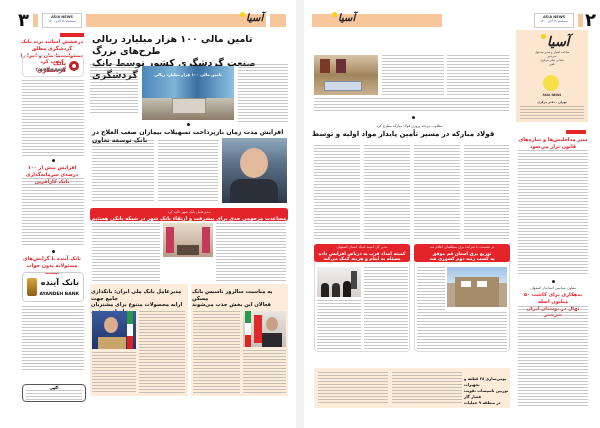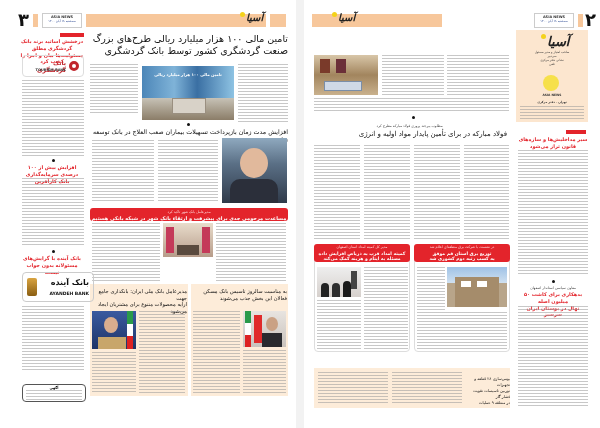--- a/index.html
+++ b/index.html
@@ -7,21 +7,21 @@
 .page{position:absolute;top:0;height:428px;background:#fff}
 .pg-left{left:0;width:296px}
 .pg-right{left:304px;width:296px}
 .gutter{position:absolute;left:296px;top:0;width:8px;height:428px;background:#f2f2f2}
 .hdr{position:absolute;top:14px;height:13px;background:#f7c79b}
 .pgnum{position:absolute;top:10px;font-family:"DejaVu Sans",sans-serif;font-weight:bold;font-size:18px;color:#111;line-height:20px}
 .logo{position:absolute;top:12px;font-size:10px;font-weight:bold;color:#222;font-style:italic}
 .logo .dot{display:inline-block;width:5px;height:5px;background:#f4d21a;border-radius:50%;margin-right:1px;vertical-align:top}
 .datebox{position:absolute;top:13px;width:40px;height:15px;border:1px solid #ccc;background:#fff;font-size:3px;color:#1a3a8a;text-align:center;line-height:4px;padding-top:1px;direction:ltr}
 .datebox b{display:block;font-size:3.5px;color:#333}
-.headline{position:absolute;font-weight:normal;color:#111;text-align:right;line-height:1.25}
+.headline{position:absolute;font-weight:bold;color:#111;text-align:left;line-height:1.25}
 .txt{position:absolute;background:repeating-linear-gradient(to bottom,#9a9a9a 0,#9a9a9a 1px,transparent 1px,transparent 3px);opacity:.55}
 .photo{position:absolute;overflow:hidden}
 .redbar{position:absolute;background:#e3242b;color:#fff;text-align:center;font-weight:bold;border-radius:3px}
 .redbar .kick{display:block;font-size:3.5px;font-weight:normal;color:#ffdcdc}
 .redtag{position:absolute;height:4px;background:#e3242b}
 .redhead{position:absolute;color:#e3242b;font-weight:bold;text-align:center;font-size:5px;line-height:1.35}
 .bullet{position:absolute;width:3px;height:3px;background:#111;border-radius:50%}
 .box{position:absolute;border:1px solid #ddd;border-radius:4px}
 .peach{position:absolute;background:#fdecd9}
 .caption{position:absolute;font-size:3.5px;color:#444}
@@ -108,21 +108,21 @@
     <div style="position:absolute;right:4px;top:5px;width:10px;height:10px;border-radius:50%;border:3px solid #c0252c"></div>
     <div style="position:absolute;right:17px;top:3px;font-size:6px;font-weight:bold;color:#c0252c">بانک گردشگری</div>
     <div style="position:absolute;right:17px;top:12px;font-size:3.5px;font-weight:bold;color:#333;direction:ltr">TOURISM BANK</div>
   </div>
   <div class="txt" style="left:22px;top:80px;width:62px;height:76px"></div>
   <div class="bullet" style="left:52px;top:159px"></div>
   <div class="redhead" style="left:20px;top:164px;width:64px">افزایش بیش از ۱۰۰ درصدی سرمایه‌گذاری بانک کارآفرین</div>
   <div class="txt" style="left:22px;top:178px;width:62px;height:68px"></div>
   <div class="bullet" style="left:52px;top:250px"></div>
   <div class="redhead" style="left:20px;top:255px;width:64px">بانک آینده با گرایش‌های مسئولانه بدون جواب نیست</div>
-  <div class="box" style="left:22px;top:272px;width:72px;height:30px;border-color:#ccc">
+  <div class="box" style="left:22px;top:272px;width:62px;height:30px;border-color:#ccc">
     <div style="position:absolute;left:4px;top:5px;width:10px;height:18px;background:linear-gradient(#d9a441,#8a5e12);border-radius:2px"></div>
     <div style="position:absolute;right:4px;top:5px;font-size:8px;font-weight:bold;color:#111">بانک آینده</div>
     <div style="position:absolute;right:4px;top:18px;font-size:4.5px;font-weight:bold;color:#111;direction:ltr">AYANDEH BANK</div>
   </div>
   <div class="txt" style="left:22px;top:306px;width:62px;height:66px"></div>
   <div class="box" style="left:22px;top:384px;width:64px;height:18px;border:1.5px solid #555">
     <div style="position:absolute;left:0;right:0;top:1px;text-align:center;font-size:3.5px;font-weight:bold">آگهی</div>
     <div class="txt" style="left:3px;top:5px;width:56px;height:11px"></div>
   </div>
 </div>
@@ -141,21 +141,21 @@
     <div style="position:absolute;left:6px;top:4px;width:10px;height:14px;background:#7a3a2a"></div>
     <div style="position:absolute;left:22px;top:4px;width:10px;height:14px;background:#6b2f38"></div>
     <div style="position:absolute;left:10px;bottom:4px;width:38px;height:10px;background:#cfd9e6;border:1px solid #7a8ea8"></div>
   </div>
   <div class="txt" style="left:78px;top:55px;width:62px;height:42px"></div>
   <div class="txt" style="left:143px;top:55px;width:62px;height:42px"></div>
   <div class="txt" style="left:10px;top:98px;width:195px;height:14px"></div>
   <div class="bullet" style="left:108px;top:116px"></div>
 
   <div class="caption" style="left:8px;top:124px;width:195px;text-align:center">مطلوب بیرجند پروری فولاد مبارکه مطرح کرد</div>
-  <div class="headline" style="left:8px;top:130px;width:195px;font-size:7px">فولاد مبارکه در برای تأمین پایدار مواد اولیه و انرژی</div>
+  <div class="headline" style="left:8px;top:130px;width:195px;font-size:7px">فولاد مبارکه در مسیر تأمین پایدار مواد اولیه و توسط</div>
   <div class="txt" style="left:10px;top:145px;width:46px;height:95px"></div>
   <div class="txt" style="left:60px;top:145px;width:46px;height:95px"></div>
   <div class="txt" style="left:110px;top:145px;width:46px;height:95px"></div>
   <div class="txt" style="left:160px;top:145px;width:45px;height:95px"></div>
 
   <div class="box" style="left:10px;top:244px;width:96px;height:108px"></div>
   <div class="redbar" style="left:10px;top:244px;width:96px;height:18px;font-size:4.5px;line-height:5.5px;padding-top:1px">
     <span class="kick">مدیر کل کمیته امداد استان اصفهان</span>
     <div>کمیته امداد قرب به ذرباض افزایش داده</div>
     <div>مسئله به ایتام و هزینه کمک می‌کند</div>

